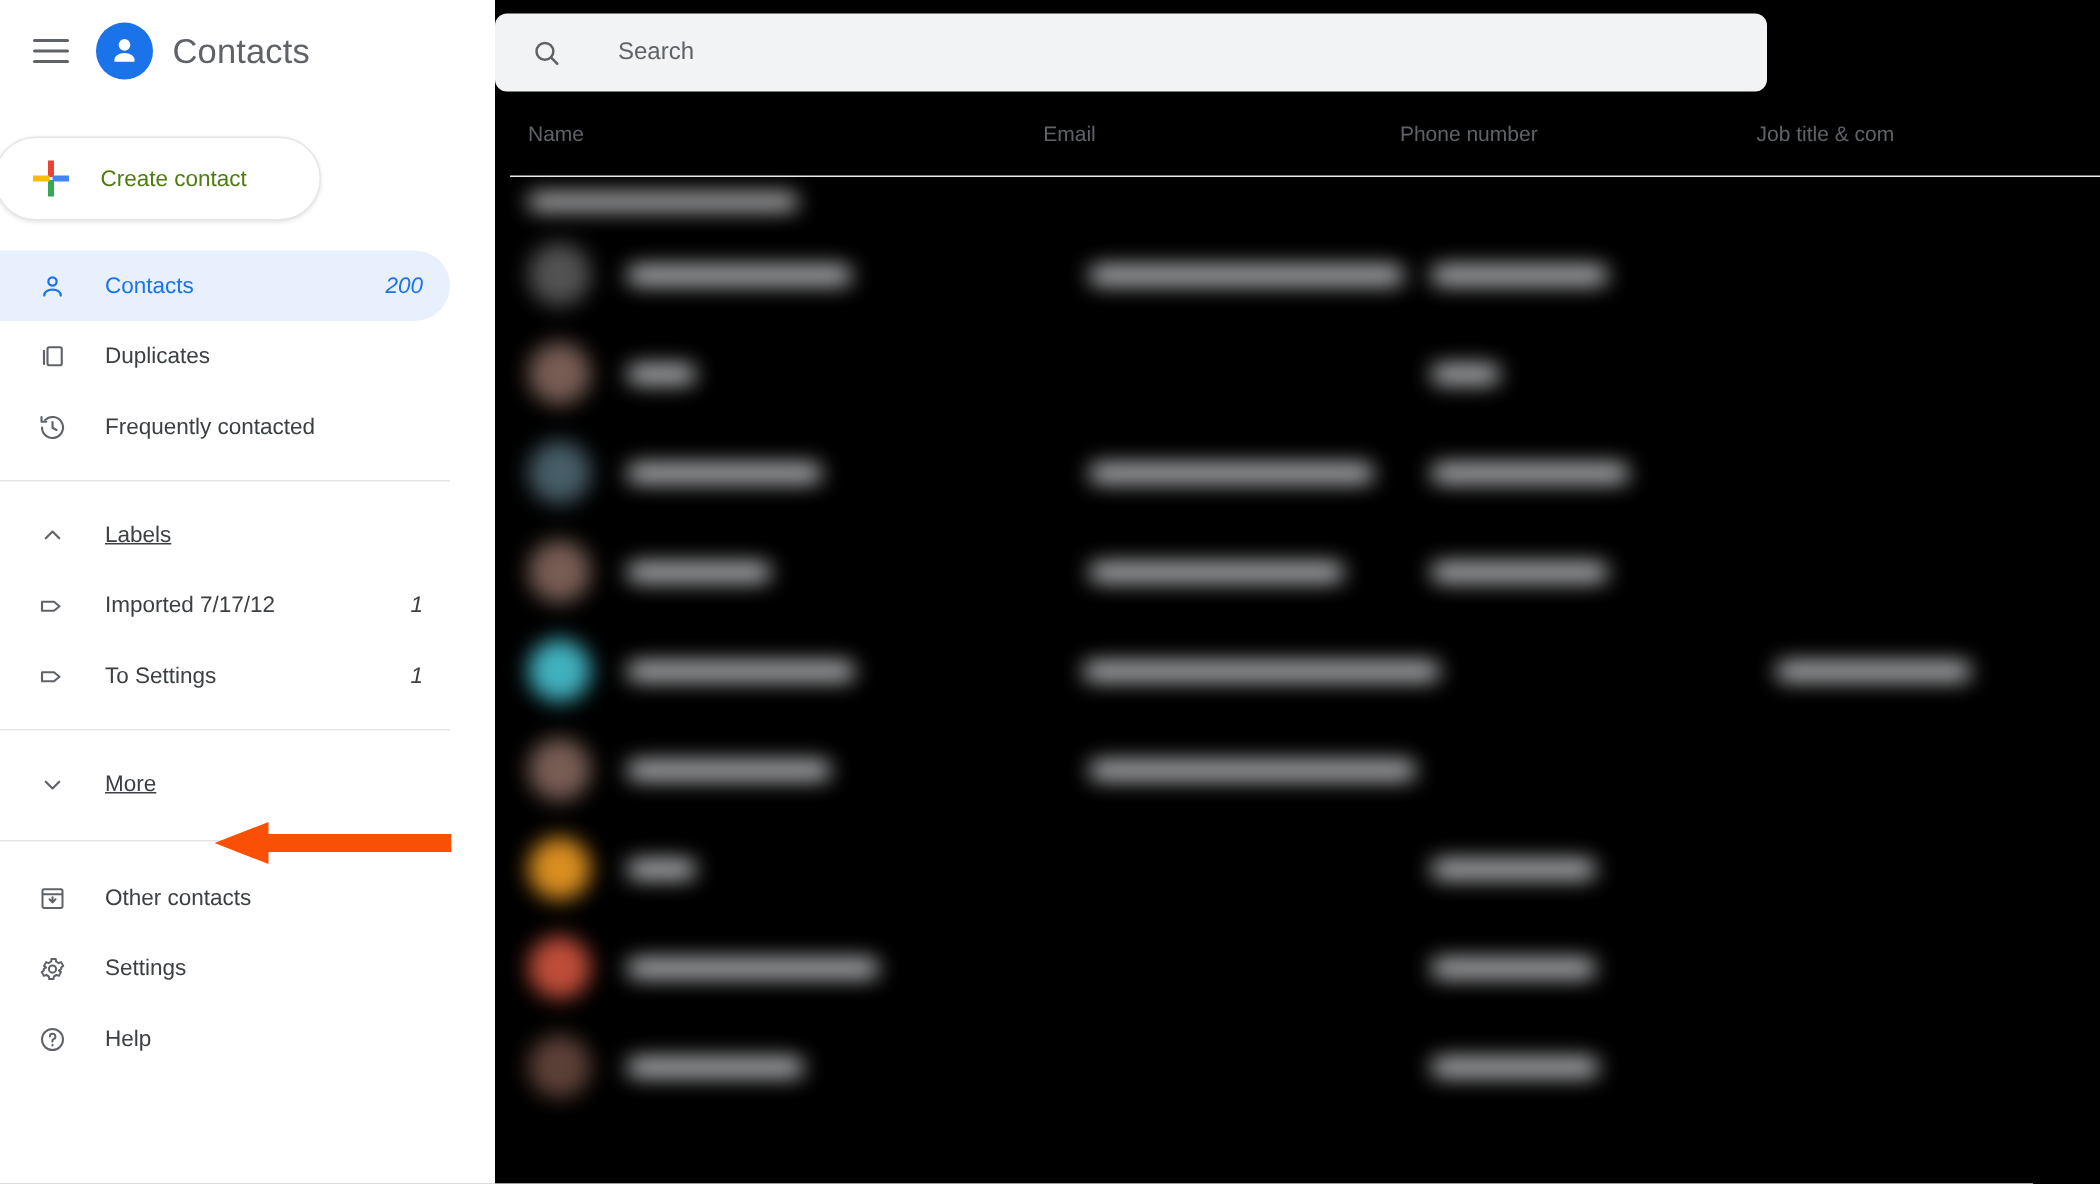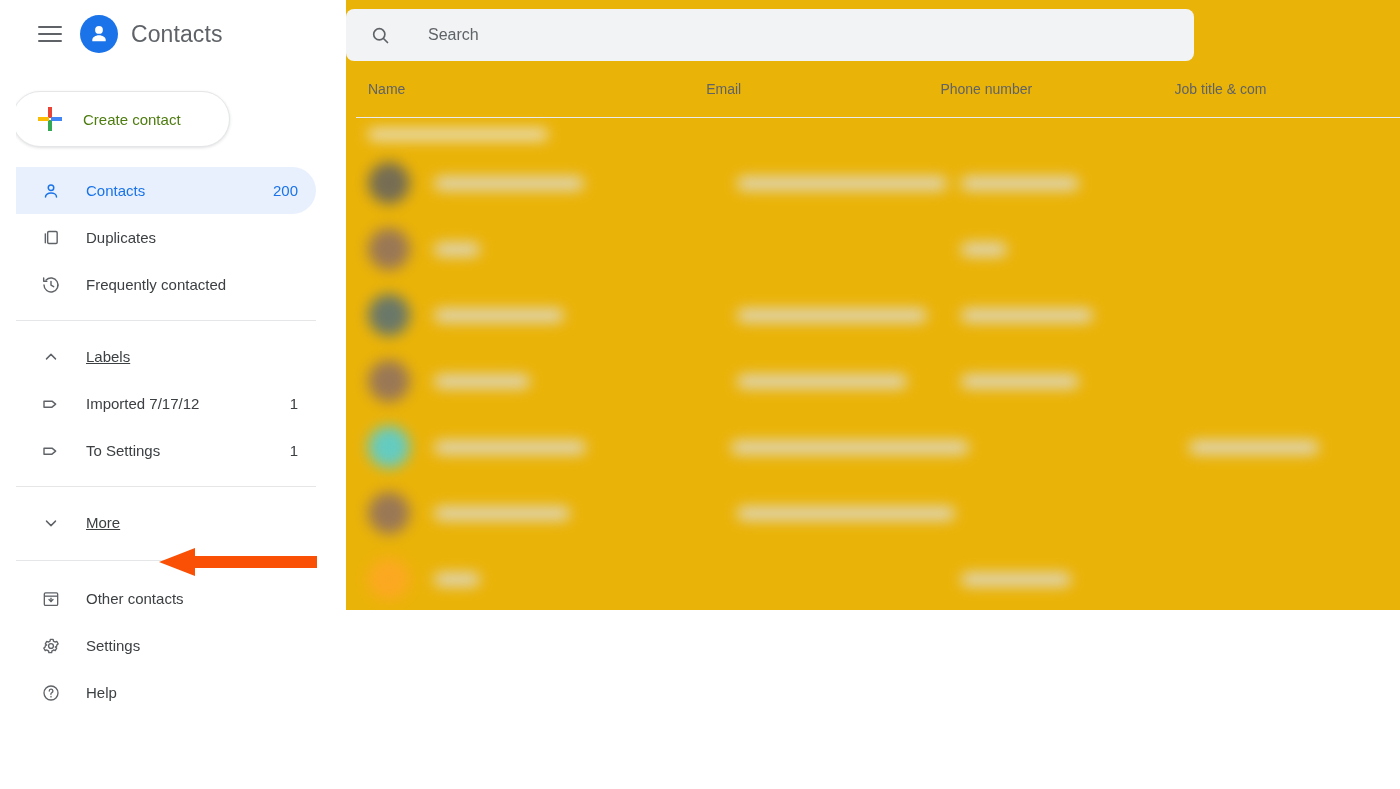--- a/index.html
+++ b/index.html
@@ -12,21 +12,20 @@
     font-family: "Liberation Sans", sans-serif;
     -webkit-font-smoothing: antialiased;
   }
 
   #app {
     position: relative;
     width: 1400px;
     height: 789px;
     display: flex;
     background: #ffffff;
-    padding-left: 16px;
   }
 
   
   .sidebar {
     width: 330px;
     flex: 0 0 330px;
     height: 789px;
     background: #ffffff;
     position: relative;
     overflow: hidden;
@@ -131,44 +130,45 @@
   .nav-item .nav-label {
     margin-left: 24px;
     flex: 1 1 auto;
     overflow: hidden;
     text-overflow: ellipsis;
   }
   .nav-item .nav-count {
     font-size: 15px;
     margin-left: 12px;
     color: #3c4043;
+    font-style: italic;
   }
   .nav-item.active .nav-count { color: #1a73e8; }
 
   .nav-item.section-head { color: #3c4043; }
   .nav-item.section-head .nav-label { margin-left: 24px; text-decoration: underline; }
 
   
   .annot-arrow {
     position: absolute;
     left: 143px;
     top: 548px;
     width: 158px;
     height: 28px;
     pointer-events: none;
     z-index: 40;
   }
 
   
   .main {
     flex: 1 1 auto;
-    height: 610px;
+    height: 789px;
     position: relative;
     overflow: hidden;
-    background: #eab308;
+    background: #000000;
   }
 
   .searchbar {
     margin: 9px 0 0 0;
     height: 52px;
     width: 848px;
     background: #f1f3f4;
     border-radius: 8px;
     display: flex;
     align-items: center;

